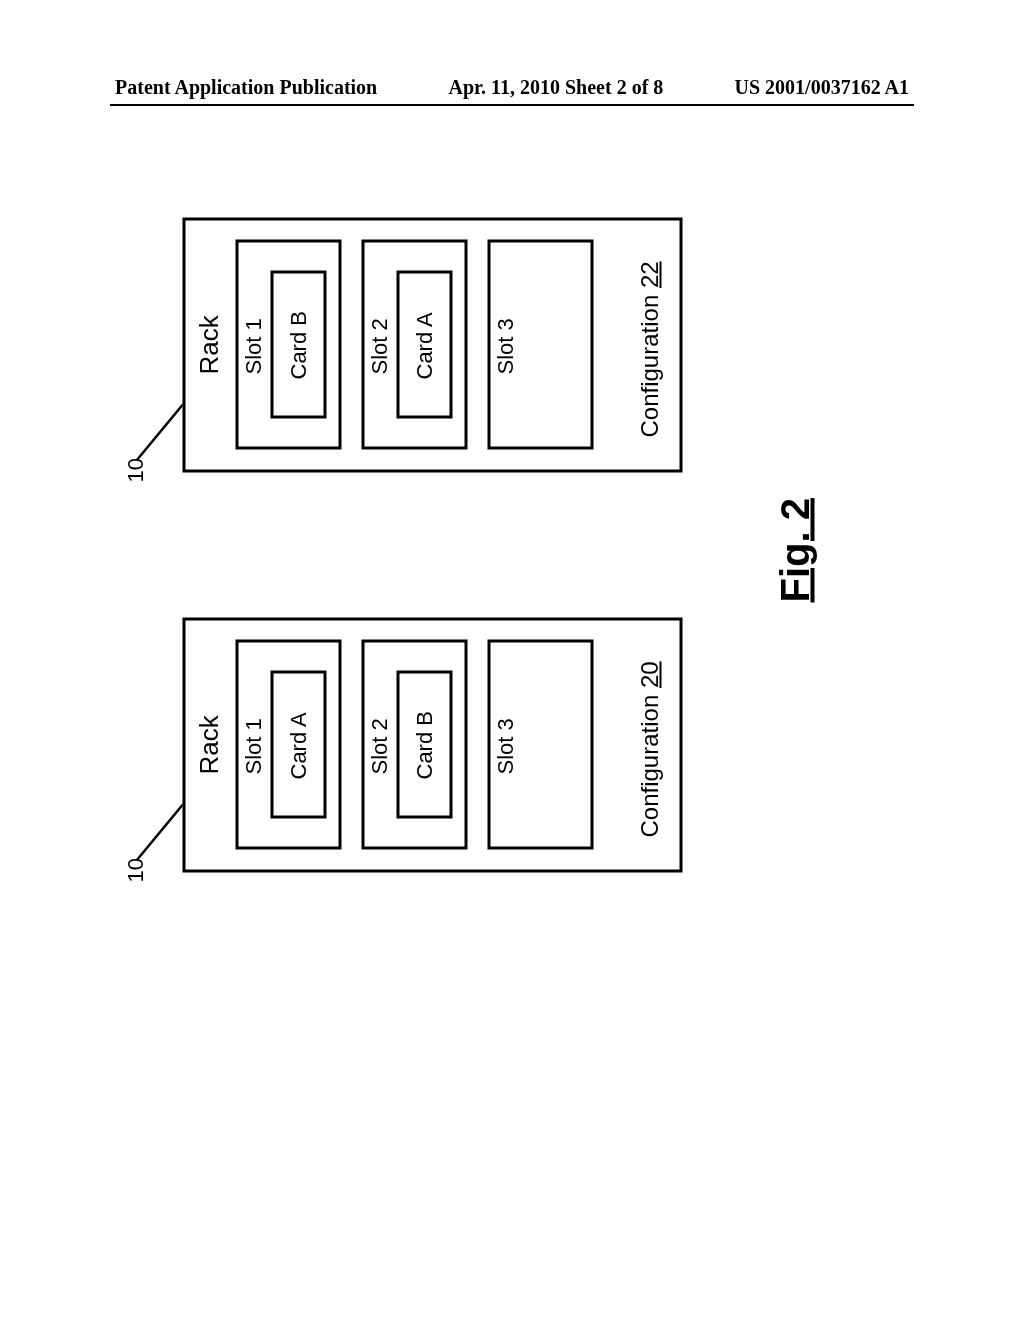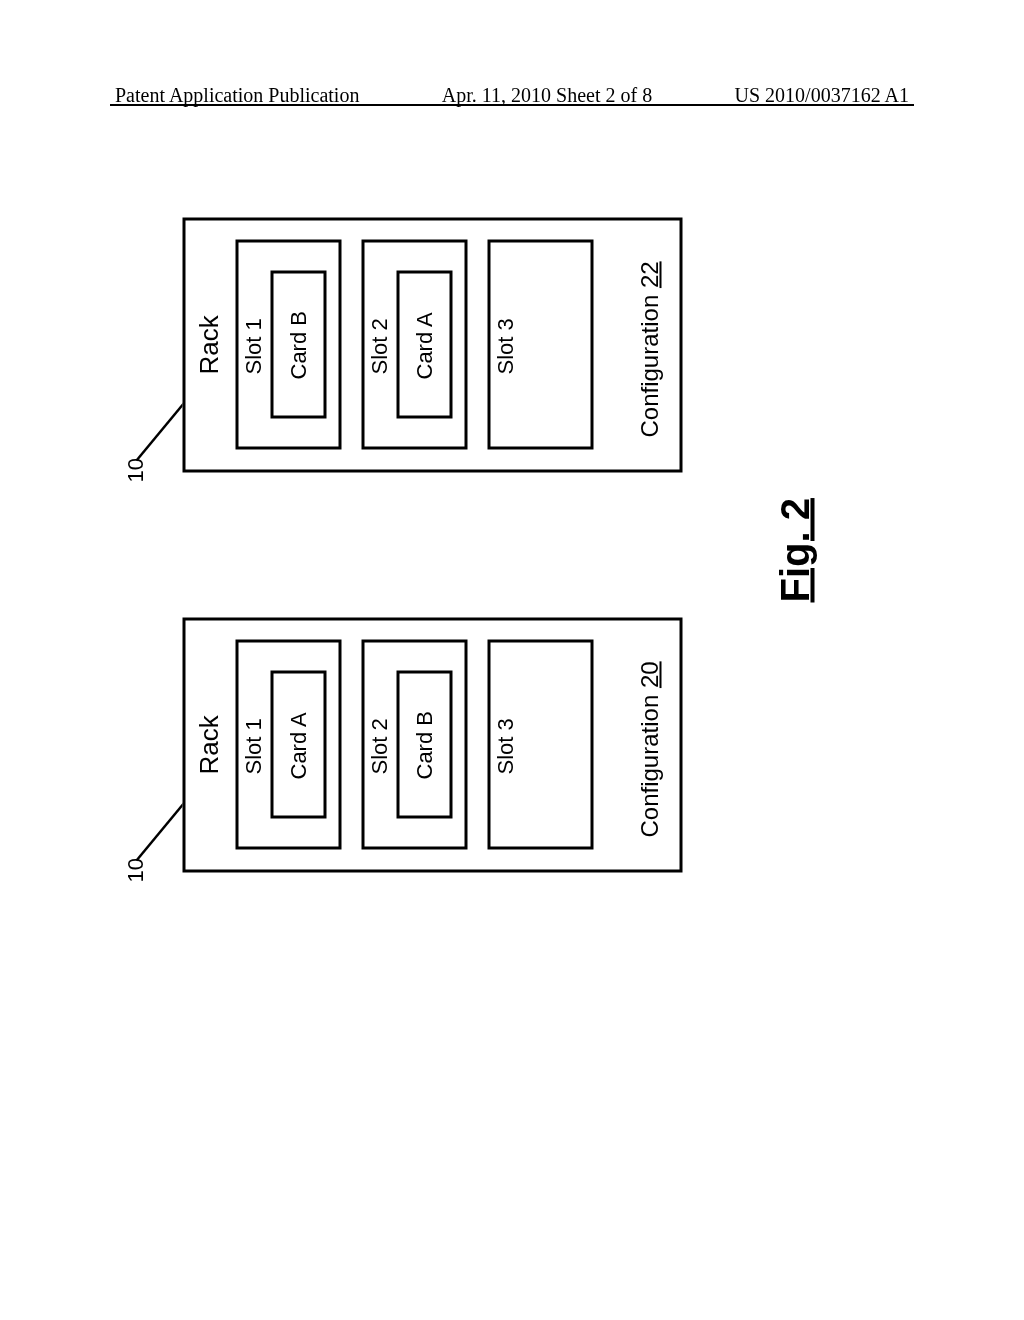--- a/index.html
+++ b/index.html
@@ -16,24 +16,23 @@
     position: relative;
   }
   .header {
     position: absolute;
     top: 76px;
     left: 115px;
     right: 115px;
     display: flex;
     justify-content: space-between;
     font-family: "Times New Roman", serif;
-    font-weight: normal;
+    font-weight: bold;
     font-size: 20px;
     color: #000;
-    margin-top: 8px;
   }
   .header-rule {
     position: absolute;
     top: 104px;
     left: 110px;
     right: 110px;
     height: 2px;
     background: #000;
   }
   .figure-area {
@@ -99,21 +98,21 @@
   }
 </style>
 </head>
 <body>
 
 <div class="page">
 
   <div class="header">
     <span>Patent Application Publication</span>
     <span>Apr. 11, 2010  Sheet 2 of 8</span>
-    <span>US 2010/0037162 A1</span>
+    <span>US 2001/0037162 A1</span>
   </div>
   <div class="header-rule"></div>
 
   <div class="figure-area">
 
     <div class="ref-num" style="left:60px; top:-30px;">10</div>
     <svg style="position:absolute; left:80px; top:-18px; width:70px; height:60px;">
       <line x1="2" y1="2" x2="60" y2="50" stroke="#000" stroke-width="2.5"></line>
     </svg>
 

